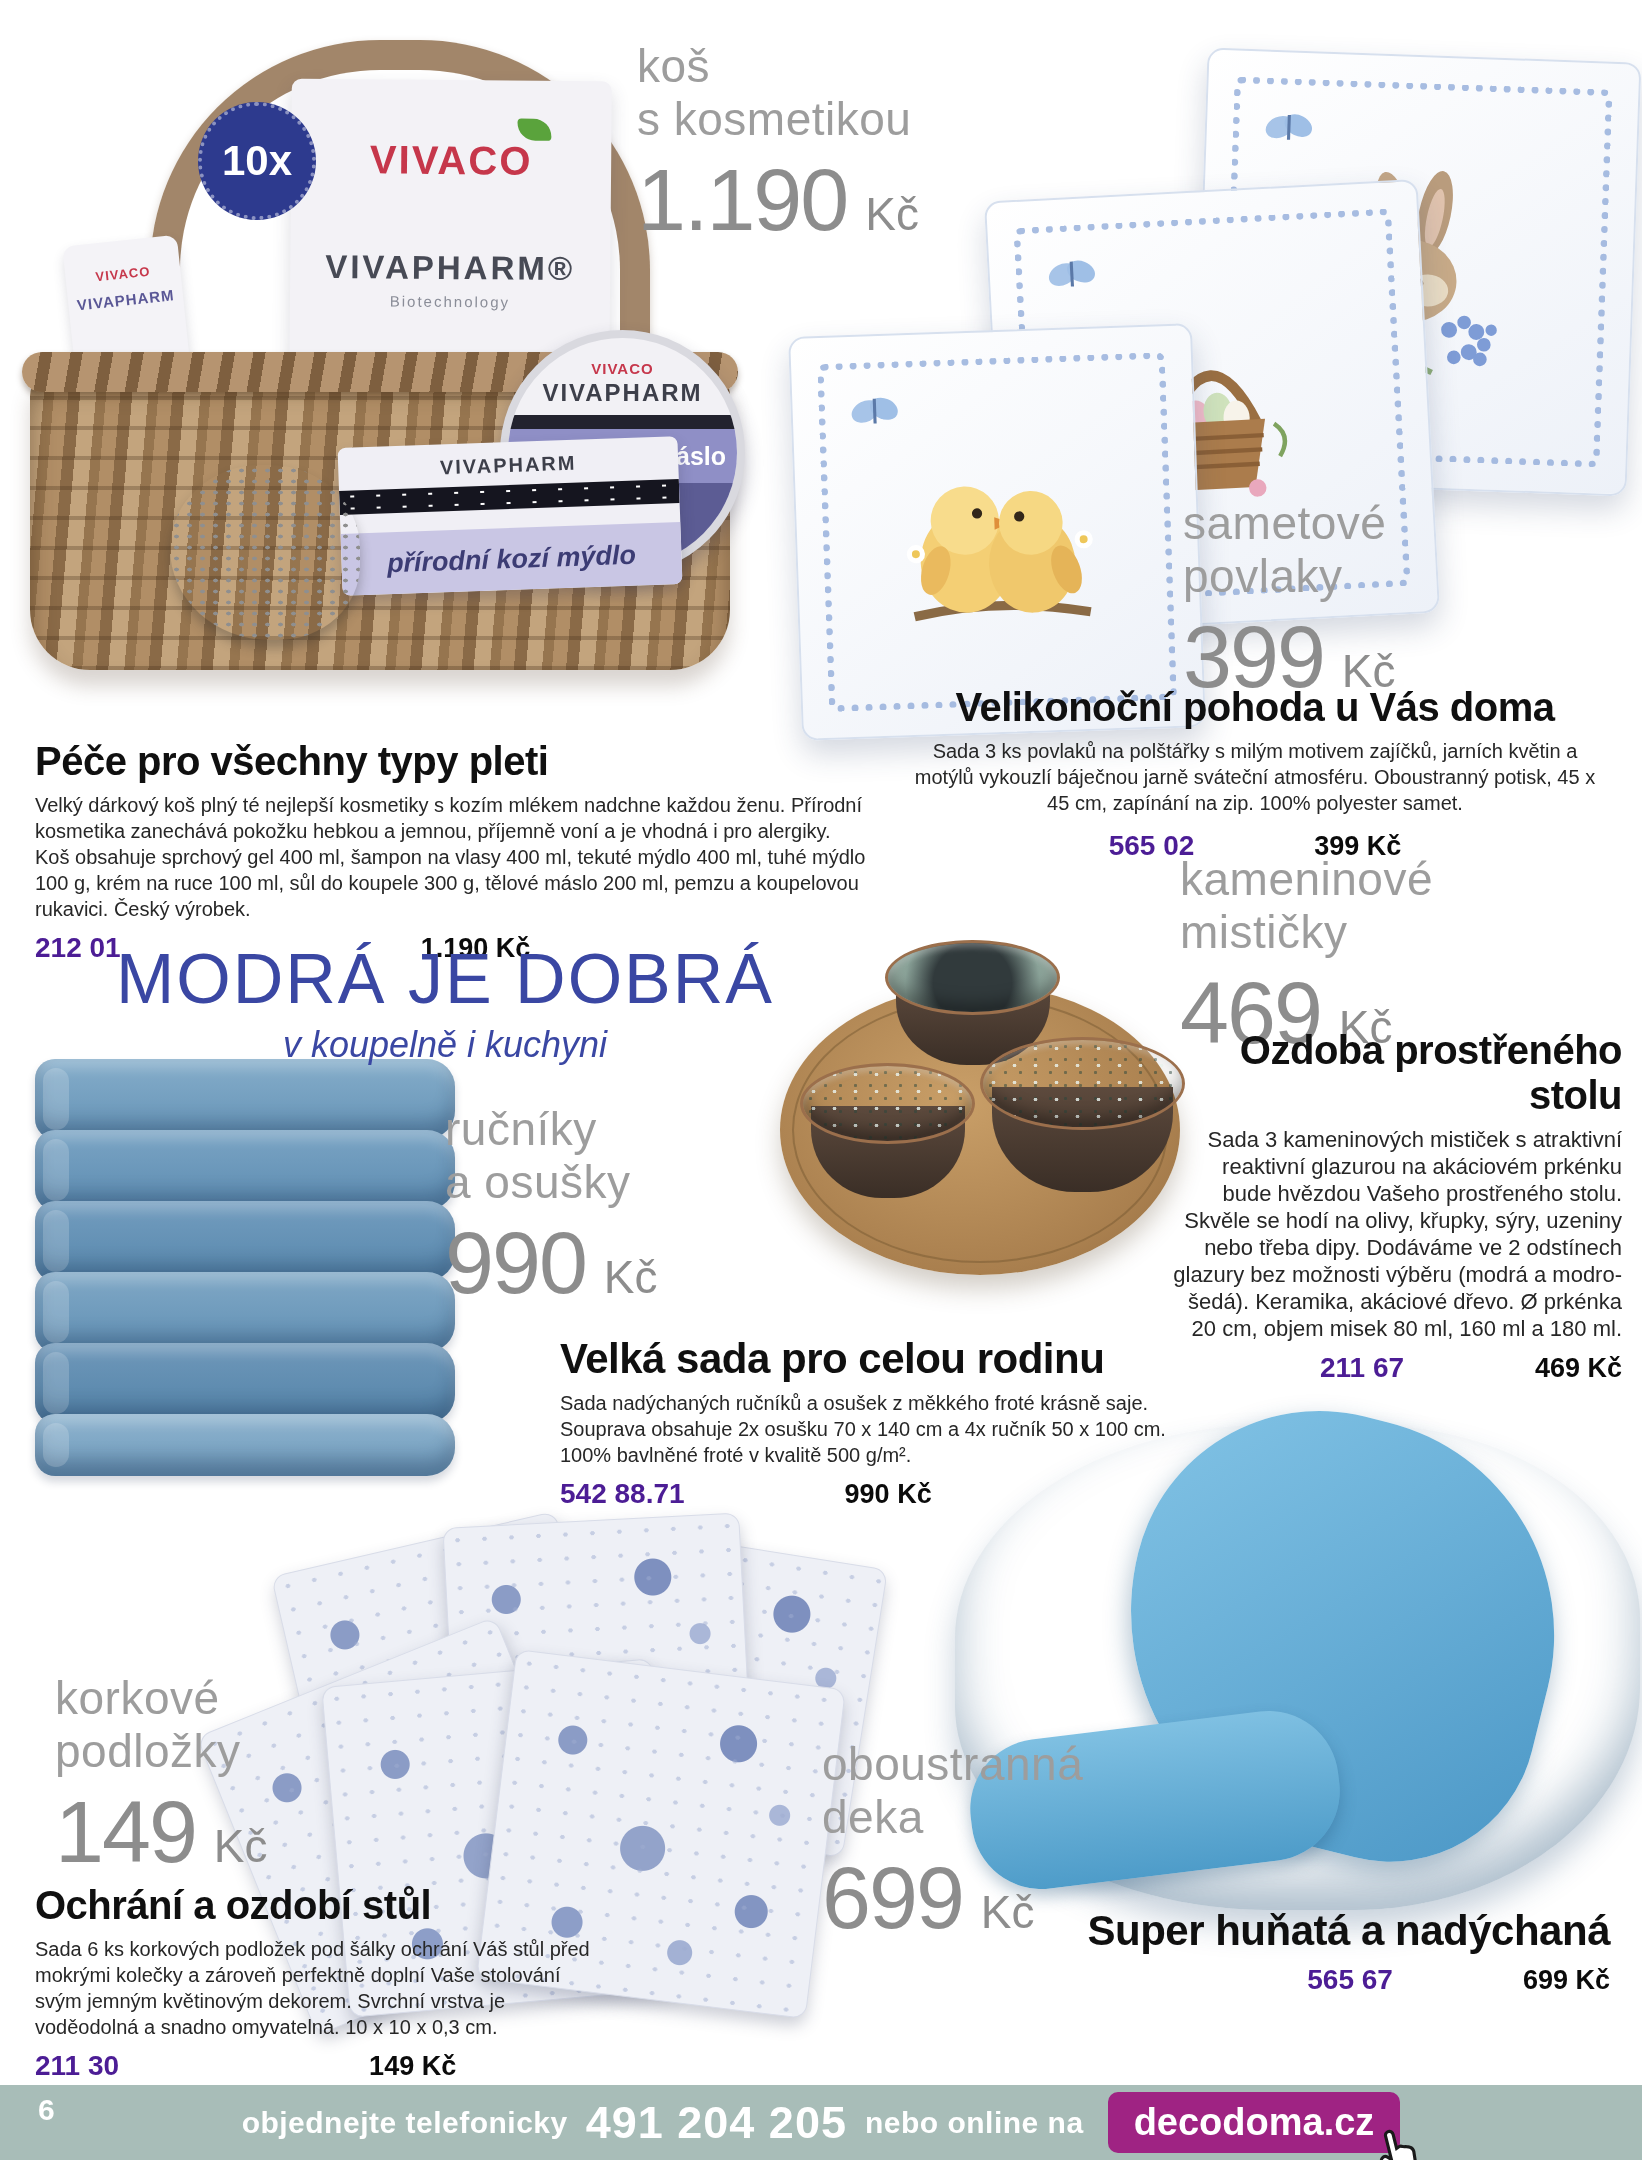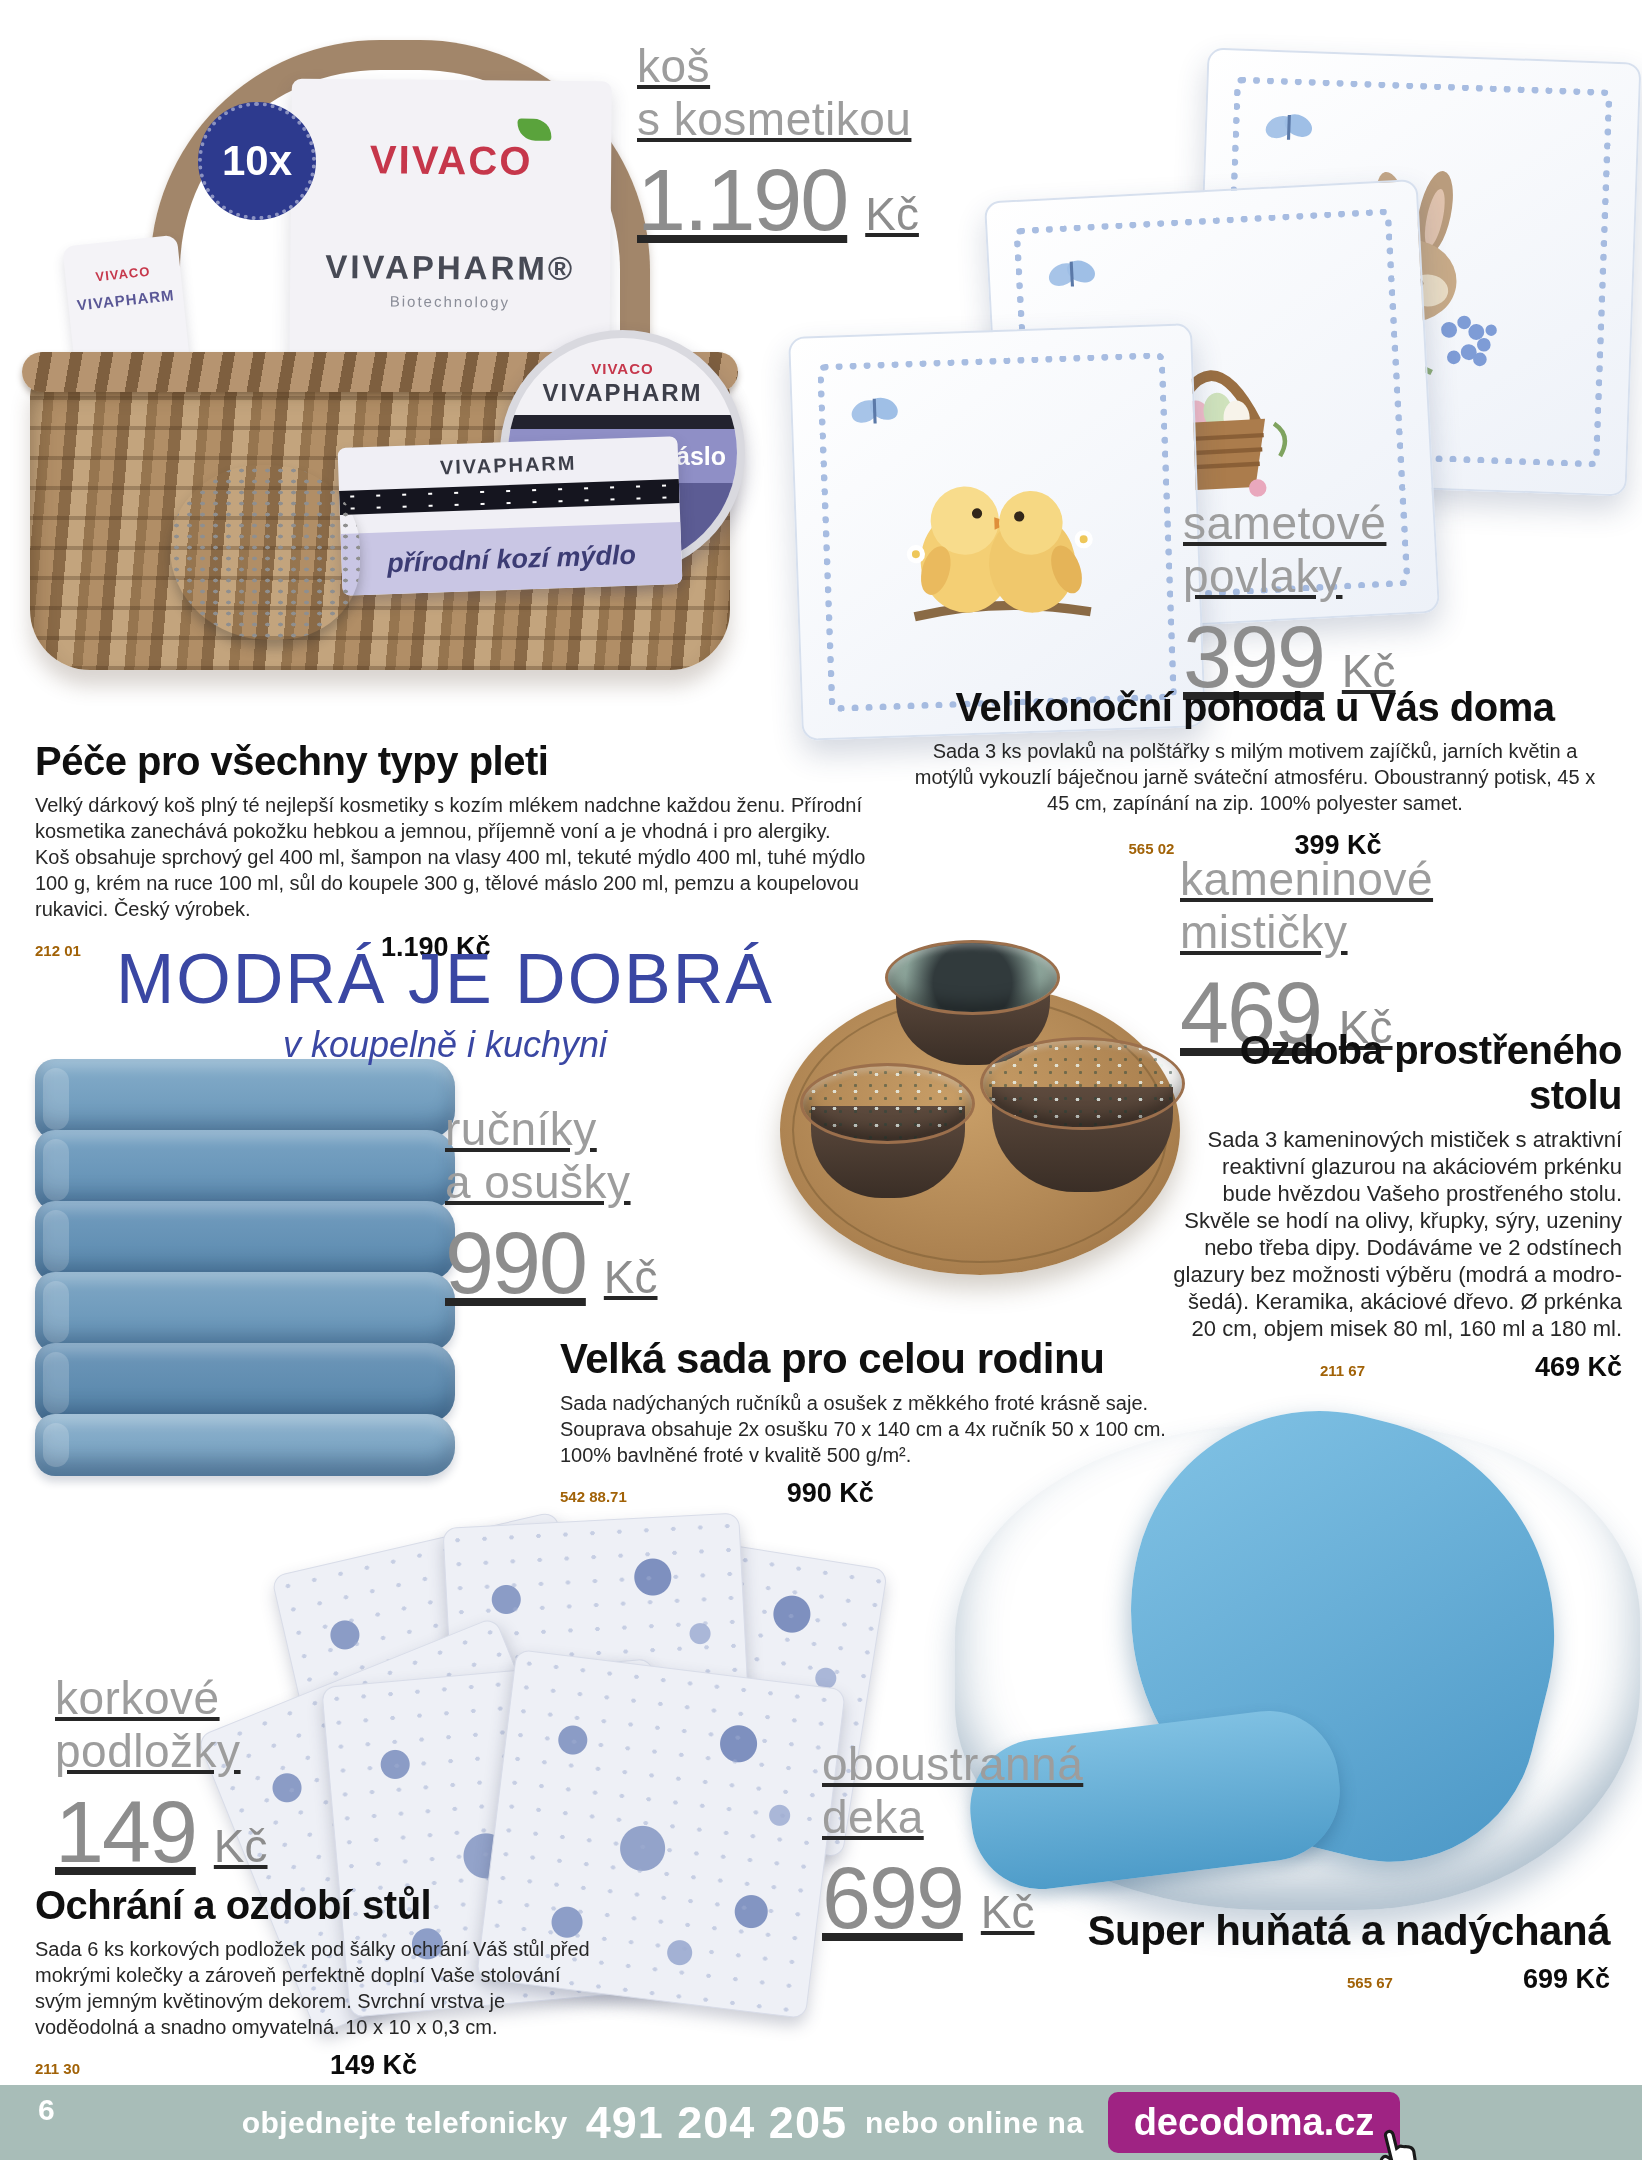--- a/index.html
+++ b/index.html
@@ -1,33 +1,33 @@
 <!DOCTYPE html>
 <html><head>
 <meta charset="utf-8">
 <style>
   html,body{margin:0;padding:0;background:#fff;}
   .page{position:relative;width:1642px;height:2160px;background:#fff;overflow:hidden;
         font-family:"Liberation Sans",sans-serif;color:#262626;}
 
   
-  .callout{position:absolute;z-index:6;text-decoration:underline;}
+  .callout{position:absolute;z-index:6;}
   .callout .nline{font-size:46px;line-height:53px;color:#9d9d9d;letter-spacing:.5px;}
   .priceRow{display:flex;align-items:baseline;margin-top:10px;}
   .priceRow .num{font-size:88px;line-height:88px;color:#8d8d8d;letter-spacing:-2px;}
   .priceRow .cur{font-size:46px;color:#8d8d8d;margin-left:18px;}
 
   .article{position:absolute;z-index:6;}
   .article h2{margin:0;font-size:40px;line-height:46px;color:#101010;letter-spacing:-.5px;font-weight:bold;}
   .article p{margin:8px 0 0;font-size:20px;line-height:26px;color:#272727;}
   .art-center{text-align:center;}
   .art-right{text-align:right;}
   .art-right p,.pill-p{font-size:21px;line-height:27px;}
   .codeRow{display:flex;align-items:baseline;margin-top:10px;font-weight:bold;}
-  .code{font-size:15px;color:#a16207;}
+  .code{font-size:28px;color:#4c1d95;}
   .pfull{font-size:27px;color:#0b0b0b;}
 
   .banner{position:absolute;left:95px;top:942px;width:700px;text-align:center;color:#3a47a3;z-index:6;}
   .banner .t{font-size:70px;line-height:74px;letter-spacing:2px;font-weight:normal;}
   .banner .s{font-size:36px;font-style:italic;margin-top:8px;}
 
   
   .basketph{position:absolute;left:30px;top:40px;width:700px;height:650px;z-index:1;}
   .bk-handle{position:absolute;left:120px;top:0;width:440px;height:360px;border:30px solid #a2866a;
      border-bottom:none;border-radius:230px 230px 0 0;z-index:1;

